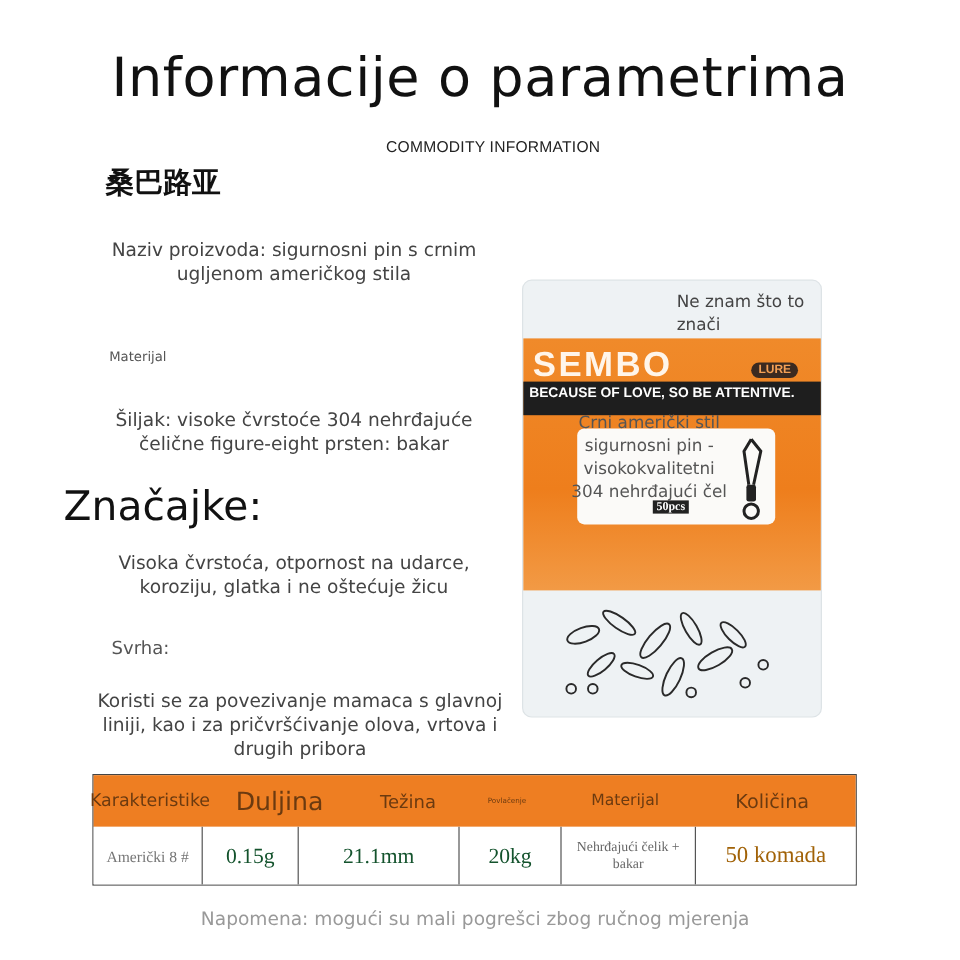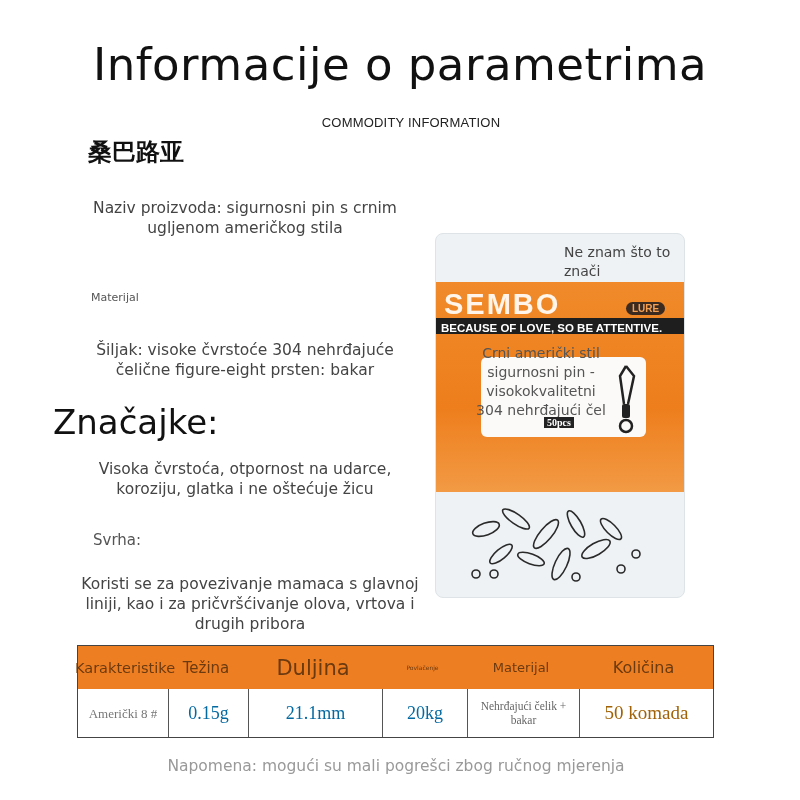--- a/index.html
+++ b/index.html
@@ -47,21 +47,21 @@
     .pkg-logo {
       position: absolute; left: 8px; top: 54px; font-family: "Liberation Sans", sans-serif;
       font-size: 29px; font-weight: bold; color: #fff5ea; letter-spacing: 2px;
     }
     .pkg-lure {
       position: absolute; left: 190px; top: 68px; background: #3b2a20; color: #f4a055;
       font-size: 10px; font-weight: bold; border-radius: 7px; padding: 1px 6px;
       font-family: "Liberation Sans", sans-serif;
     }
     .pkg-slogan {
-      position: absolute; left: 0; top: 84px; width: 250px; height: 16px; background: #1e1e1e;
+      position: absolute; left: 0; top: 84px; width: 250px; height: 28px; background: #1e1e1e;
       color: #fff; font-family: "Liberation Sans", sans-serif; font-weight: bold;
       font-size: 11.5px; line-height: 20px; padding-left: 5px; white-space: nowrap;
     }
     .pkg-label {
       position: absolute; left: 45px; top: 123px; width: 165px; height: 80px;
       background: #fbfaf8; border-radius: 6px;
     }
     .pkg-label-text {
       position: absolute; left: 40px; top: 110px; width: 130px; text-align: center;
       font-size: 14px; line-height: 19px; color: #555;
@@ -85,21 +85,21 @@
     .thead-row {
       position: absolute; left: 0; top: 0; width: 635px; height: 43px;
       background: #ee7e22; display: flex;
     }
     .tbody-row {
       position: absolute; left: 0; top: 43px; width: 635px; height: 48px;
       background: #fff; display: flex; font-family: Liberation Serif, serif;
     }
     .th, .td { display: flex; align-items: center; justify-content: center; text-align: center; }
     .th { color: #6b3a10; font-size: 15px; }
-    .td { border-right: 1px solid #555; color: #0369a1; }
+    .td { border-right: 1px solid #555; color: #14532d; }
     .td:last-child { border-right: none; }
     .c1 { width: 91px; }
     .c2 { width: 80px; }
     .c3 { width: 134px; }
     .c4 { width: 85px; }
     .c5 { width: 112px; }
     .c6 { width: 133px; }
     .th.c1 { font-size: 14.5px; justify-content: flex-start; margin-left: -3px; }
     .th.c3 { font-size: 21px; }
     .th.c4 { font-size: 6px; }
@@ -159,22 +159,22 @@
       <circle cx="130" cy="78" r="4"></circle>
         <circle cx="175" cy="70" r="4"></circle>
       <circle cx="190" cy="55" r="4"></circle>
     </g>
   </svg>
 </div>
 
 <div class="abs spec-table">
   <div class="thead-row">
     <div class="th c1">Karakteristike</div>
+    <div class="th c3">Duljina</div>
     <div class="th c2">Težina</div>
-    <div class="th c3">Duljina</div>
     <div class="th c4">Povlačenje</div>
     <div class="th c5">Materijal</div>
     <div class="th c6">Količina</div>
   </div>
   <div class="tbody-row">
     <div class="td c1">Američki 8 #</div>
     <div class="td c2">0.15g</div>
     <div class="td c3">21.1mm</div>
     <div class="td c4">20kg</div>
     <div class="td c5">Nehrđajući čelik + bakar</div>

